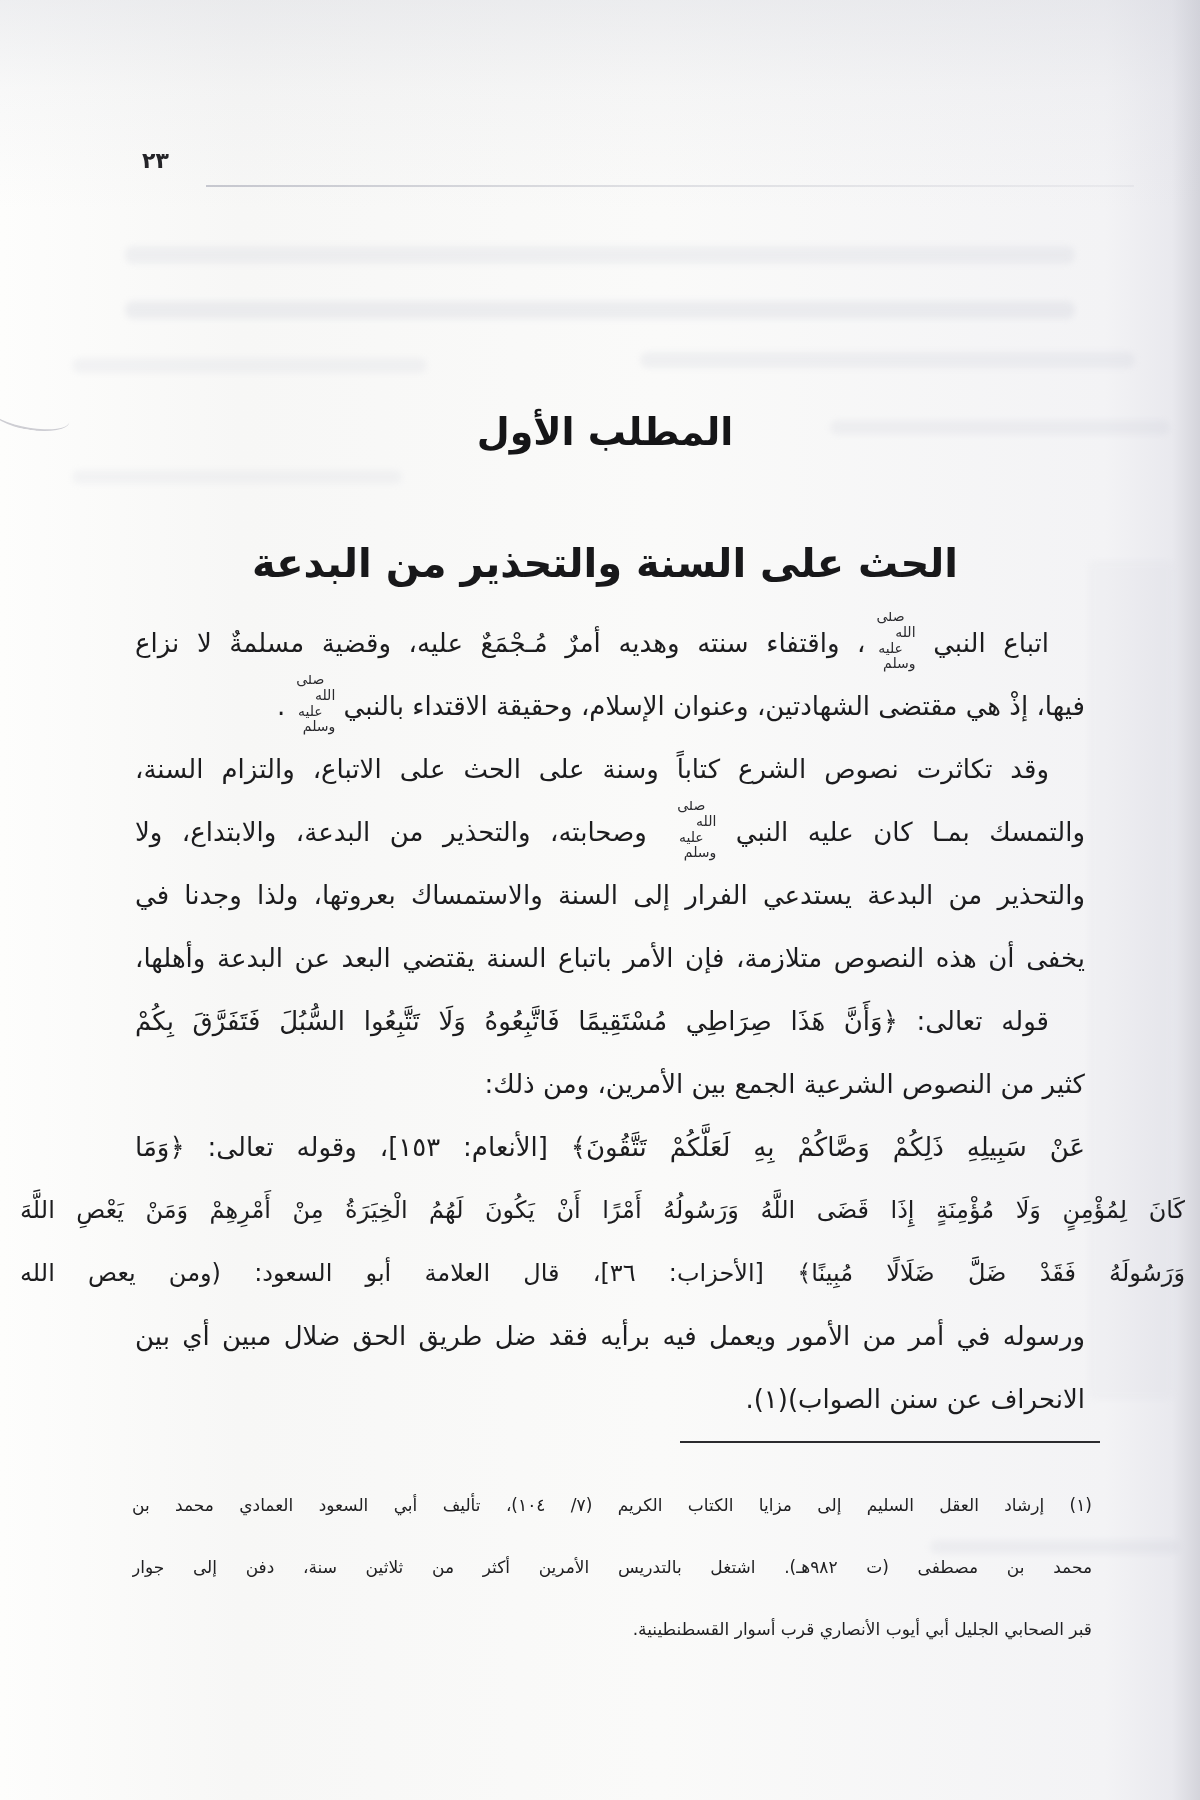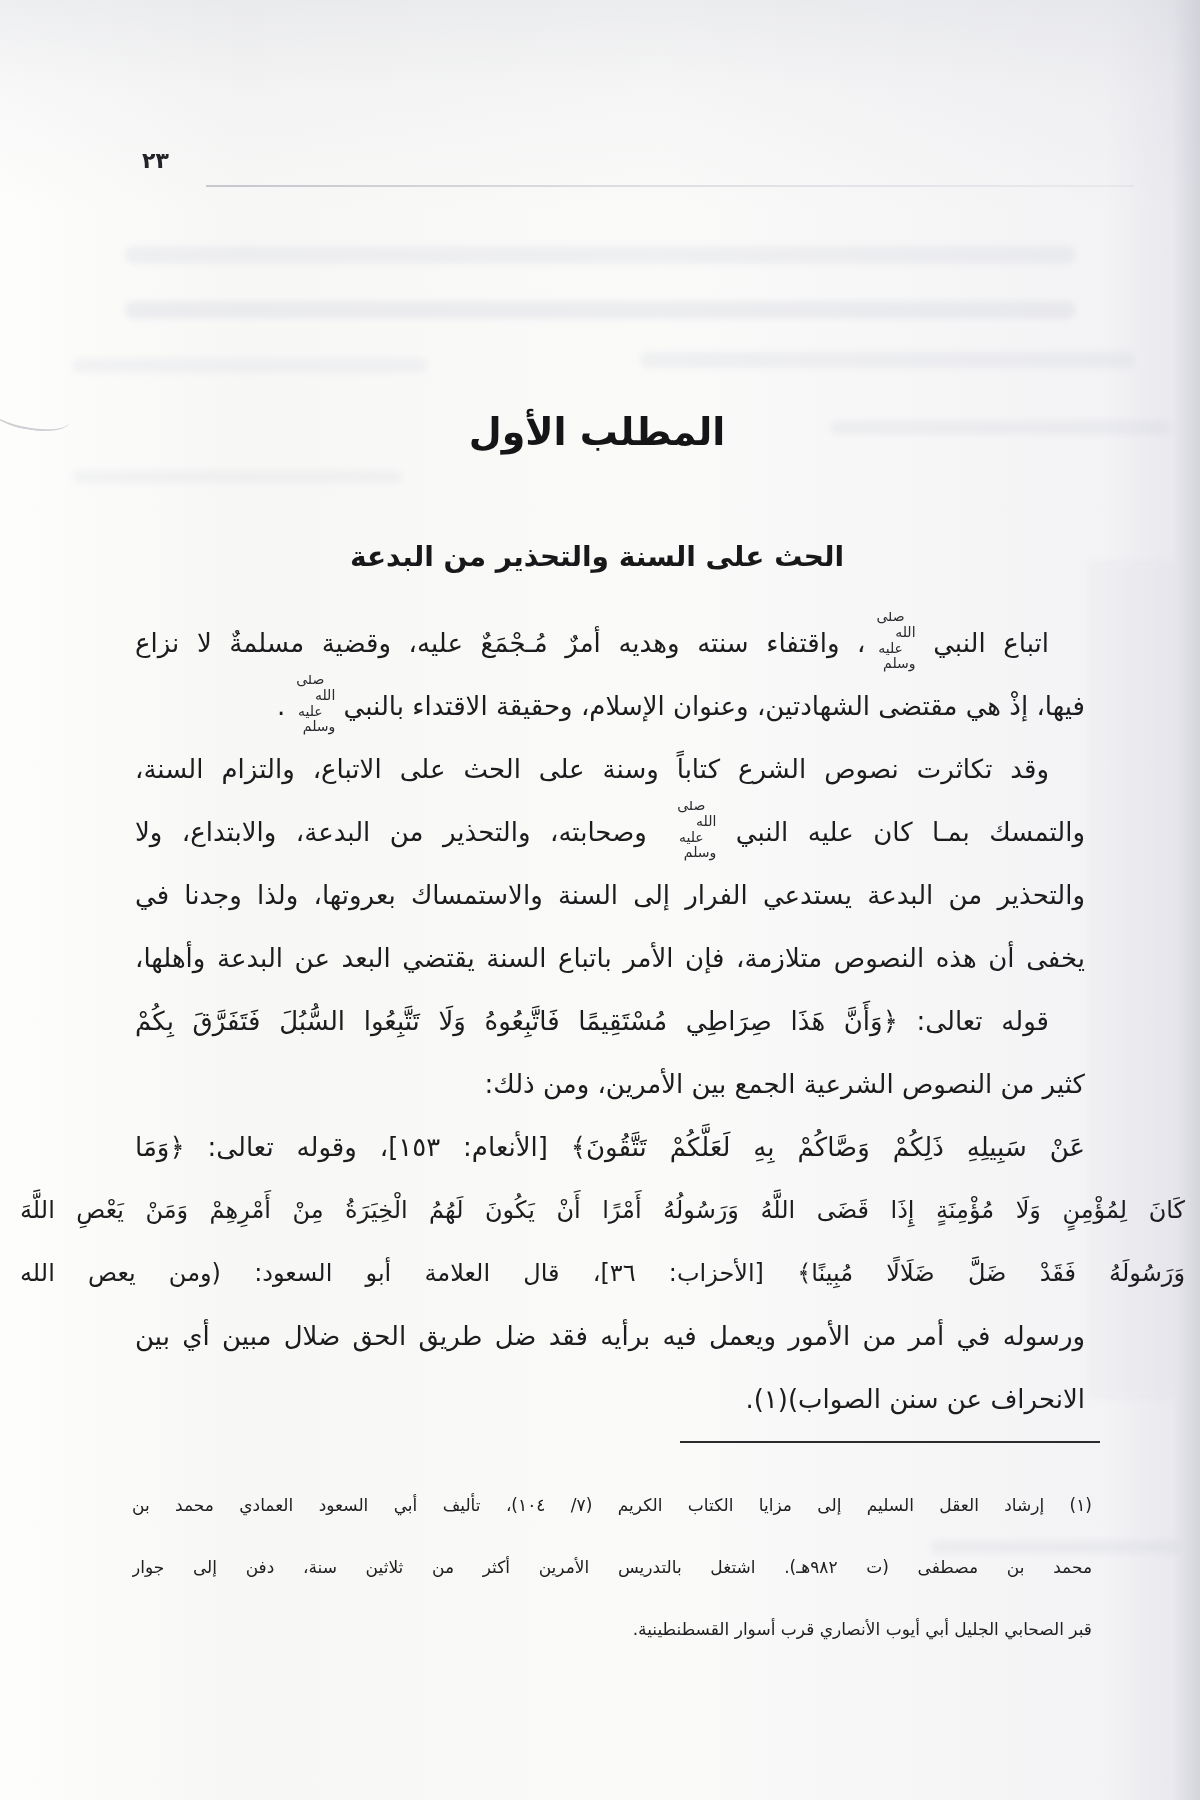--- a/index.html
+++ b/index.html
@@ -14,23 +14,23 @@
       linear-gradient(to bottom, rgba(203,205,214,.30) 0px, rgba(203,205,214,.10) 90px, rgba(255,255,255,0) 210px),
       linear-gradient(to left, #d4d4db 0px, #e9e9ee 28px, #f3f3f5 95px, #fafaf9 45%, #f7f7f6 80%, #fdfdfc 100%);
   }
   
   .ghost{position:absolute;background:#c3c6d2;filter:blur(3px);border-radius:8px;}
   .crease{position:absolute;left:-8px;top:402px;width:78px;height:26px;
     border-bottom:2px solid #c6c6cd;border-radius:50%;transform:rotate(9deg);opacity:.85;}
   .page-number{position:absolute;left:142px;top:148px;font-size:22px;font-weight:bold;color:#242428;}
   .header-rule{position:absolute;left:206px;top:185px;width:928px;height:2px;
     background:linear-gradient(to right, rgba(150,152,168,.50), rgba(150,152,168,.28) 45%, rgba(150,152,168,.10));}
-  .headings{position:absolute;left:122px;width:950px;text-align:center;}
+  .headings{position:absolute;left:130px;width:950px;text-align:center;}
   .h-title{top:410px;font-size:38px;font-weight:bold;color:#151517;}
-  .h-sub{top:496px;font-size:28px;font-weight:bold;color:#18181a;}
+  .h-sub{top:496px;font-size:40px;font-weight:bold;color:#18181a;}
   .headings div{position:relative;}
   .h-title-pos{position:absolute;left:0;right:0;top:410px;}
   .h-sub-pos{position:absolute;left:0;right:0;top:496px;}
   .body-block{position:absolute;top:612px;right:115px;width:950px;}
   .line{
     height:63px;line-height:63px;font-size:26px;
     text-align:justify;text-align-last:justify;
     overflow:hidden;white-space:normal;color:#1c1c1e;
   }
   .line.ind{padding-right:36px;}

